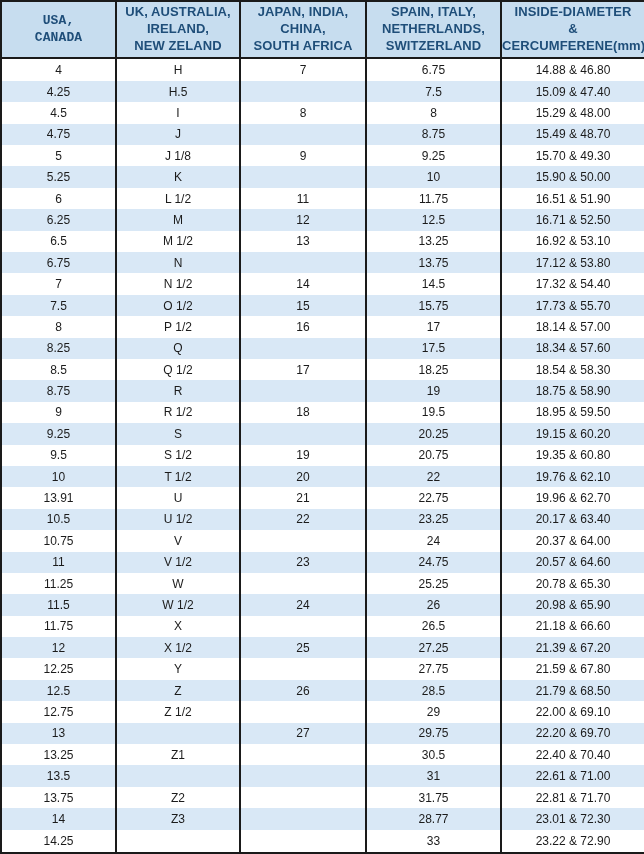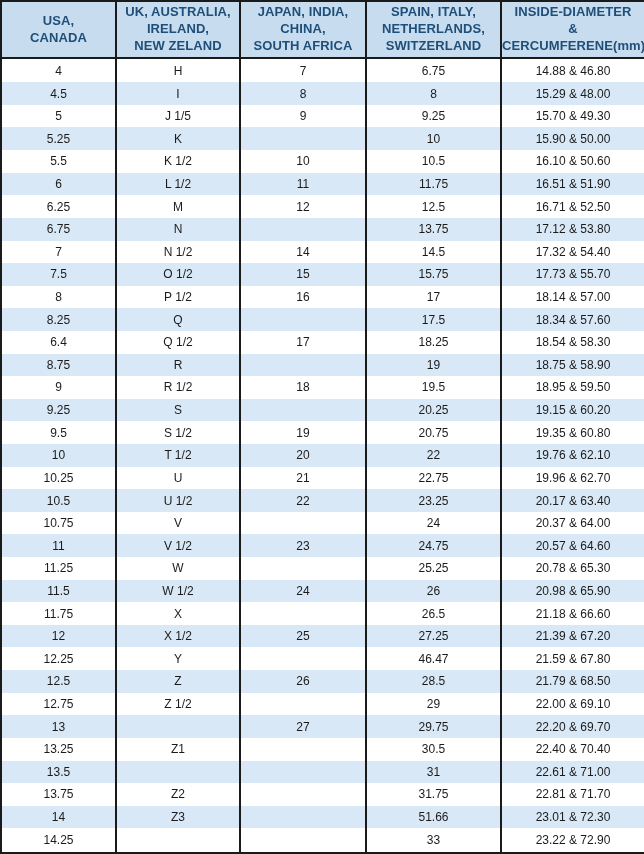--- a/index.html
+++ b/index.html
@@ -35,21 +35,21 @@
     font-weight: bold;
     font-size: 13px;
     line-height: 1.3;
     text-align: center;
     vertical-align: middle;
     white-space: pre-line;
     border-left: 2px solid var(--border-dark);
     border-bottom: 2px solid var(--border-dark);
     letter-spacing: 0.1px;
   }
-  thead th:first-child { border-left: none; }
+  thead th:first-child { border-left: none; font-family: Liberation Mono, monospace; }
   tbody td {
     font-size: 12px;
     color: var(--body-text);
     text-align: center;
     vertical-align: middle;
     border-left: 2px solid var(--border-dark);
     overflow: hidden;
   }
   tbody td:first-child { border-left: none; }
   tbody tr { background: var(--row-bg); }
@@ -86,62 +86,76 @@
   </thead>
   <tbody>
       <tr>
         <td>4</td>
         <td>H</td>
         <td>7</td>
         <td>6.75</td>
         <td>14.88 &amp; 46.80</td>
       </tr>
       <tr>
+        <td>4.25</td>
+        <td>H.5</td>
+        <td></td>
+        <td>7.5</td>
+        <td>15.09 &amp; 47.40</td>
+      </tr>
+      <tr>
         <td>4.5</td>
         <td>I</td>
         <td>8</td>
         <td>8</td>
         <td>15.29 &amp; 48.00</td>
       </tr>
       <tr>
+        <td>4.75</td>
+        <td>J</td>
+        <td></td>
+        <td>8.75</td>
+        <td>15.49 &amp; 48.70</td>
+      </tr>
+      <tr>
         <td>5</td>
-        <td>J 1/5</td>
+        <td>J 1/8</td>
         <td>9</td>
         <td>9.25</td>
         <td>15.70 &amp; 49.30</td>
       </tr>
       <tr>
         <td>5.25</td>
         <td>K</td>
         <td></td>
         <td>10</td>
         <td>15.90 &amp; 50.00</td>
-      </tr>
-      <tr>
-        <td>5.5</td>
-        <td>K 1/2</td>
-        <td>10</td>
-        <td>10.5</td>
-        <td>16.10 &amp; 50.60</td>
       </tr>
       <tr>
         <td>6</td>
         <td>L 1/2</td>
         <td>11</td>
         <td>11.75</td>
         <td>16.51 &amp; 51.90</td>
       </tr>
       <tr>
         <td>6.25</td>
         <td>M</td>
         <td>12</td>
         <td>12.5</td>
         <td>16.71 &amp; 52.50</td>
       </tr>
       <tr>
+        <td>6.5</td>
+        <td>M 1/2</td>
+        <td>13</td>
+        <td>13.25</td>
+        <td>16.92 &amp; 53.10</td>
+      </tr>
+      <tr>
         <td>6.75</td>
         <td>N</td>
         <td></td>
         <td>13.75</td>
         <td>17.12 &amp; 53.80</td>
       </tr>
       <tr>
         <td>7</td>
         <td>N 1/2</td>
         <td>14</td>
@@ -163,21 +177,21 @@
         <td>18.14 &amp; 57.00</td>
       </tr>
       <tr>
         <td>8.25</td>
         <td>Q</td>
         <td></td>
         <td>17.5</td>
         <td>18.34 &amp; 57.60</td>
       </tr>
       <tr>
-        <td>6.4</td>
+        <td>8.5</td>
         <td>Q 1/2</td>
         <td>17</td>
         <td>18.25</td>
         <td>18.54 &amp; 58.30</td>
       </tr>
       <tr>
         <td>8.75</td>
         <td>R</td>
         <td></td>
         <td>19</td>
@@ -205,21 +219,21 @@
         <td>19.35 &amp; 60.80</td>
       </tr>
       <tr>
         <td>10</td>
         <td>T 1/2</td>
         <td>20</td>
         <td>22</td>
         <td>19.76 &amp; 62.10</td>
       </tr>
       <tr>
-        <td>10.25</td>
+        <td>13.91</td>
         <td>U</td>
         <td>21</td>
         <td>22.75</td>
         <td>19.96 &amp; 62.70</td>
       </tr>
       <tr>
         <td>10.5</td>
         <td>U 1/2</td>
         <td>22</td>
         <td>23.25</td>
@@ -264,21 +278,21 @@
         <td>12</td>
         <td>X 1/2</td>
         <td>25</td>
         <td>27.25</td>
         <td>21.39 &amp; 67.20</td>
       </tr>
       <tr>
         <td>12.25</td>
         <td>Y</td>
         <td></td>
-        <td>46.47</td>
+        <td>27.75</td>
         <td>21.59 &amp; 67.80</td>
       </tr>
       <tr>
         <td>12.5</td>
         <td>Z</td>
         <td>26</td>
         <td>28.5</td>
         <td>21.79 &amp; 68.50</td>
       </tr>
       <tr>
@@ -313,21 +327,21 @@
         <td>13.75</td>
         <td>Z2</td>
         <td></td>
         <td>31.75</td>
         <td>22.81 &amp; 71.70</td>
       </tr>
       <tr>
         <td>14</td>
         <td>Z3</td>
         <td></td>
-        <td>51.66</td>
+        <td>28.77</td>
         <td>23.01 &amp; 72.30</td>
       </tr>
       <tr>
         <td>14.25</td>
         <td></td>
         <td></td>
         <td>33</td>
         <td>23.22 &amp; 72.90</td>
       </tr>
     </tbody>

